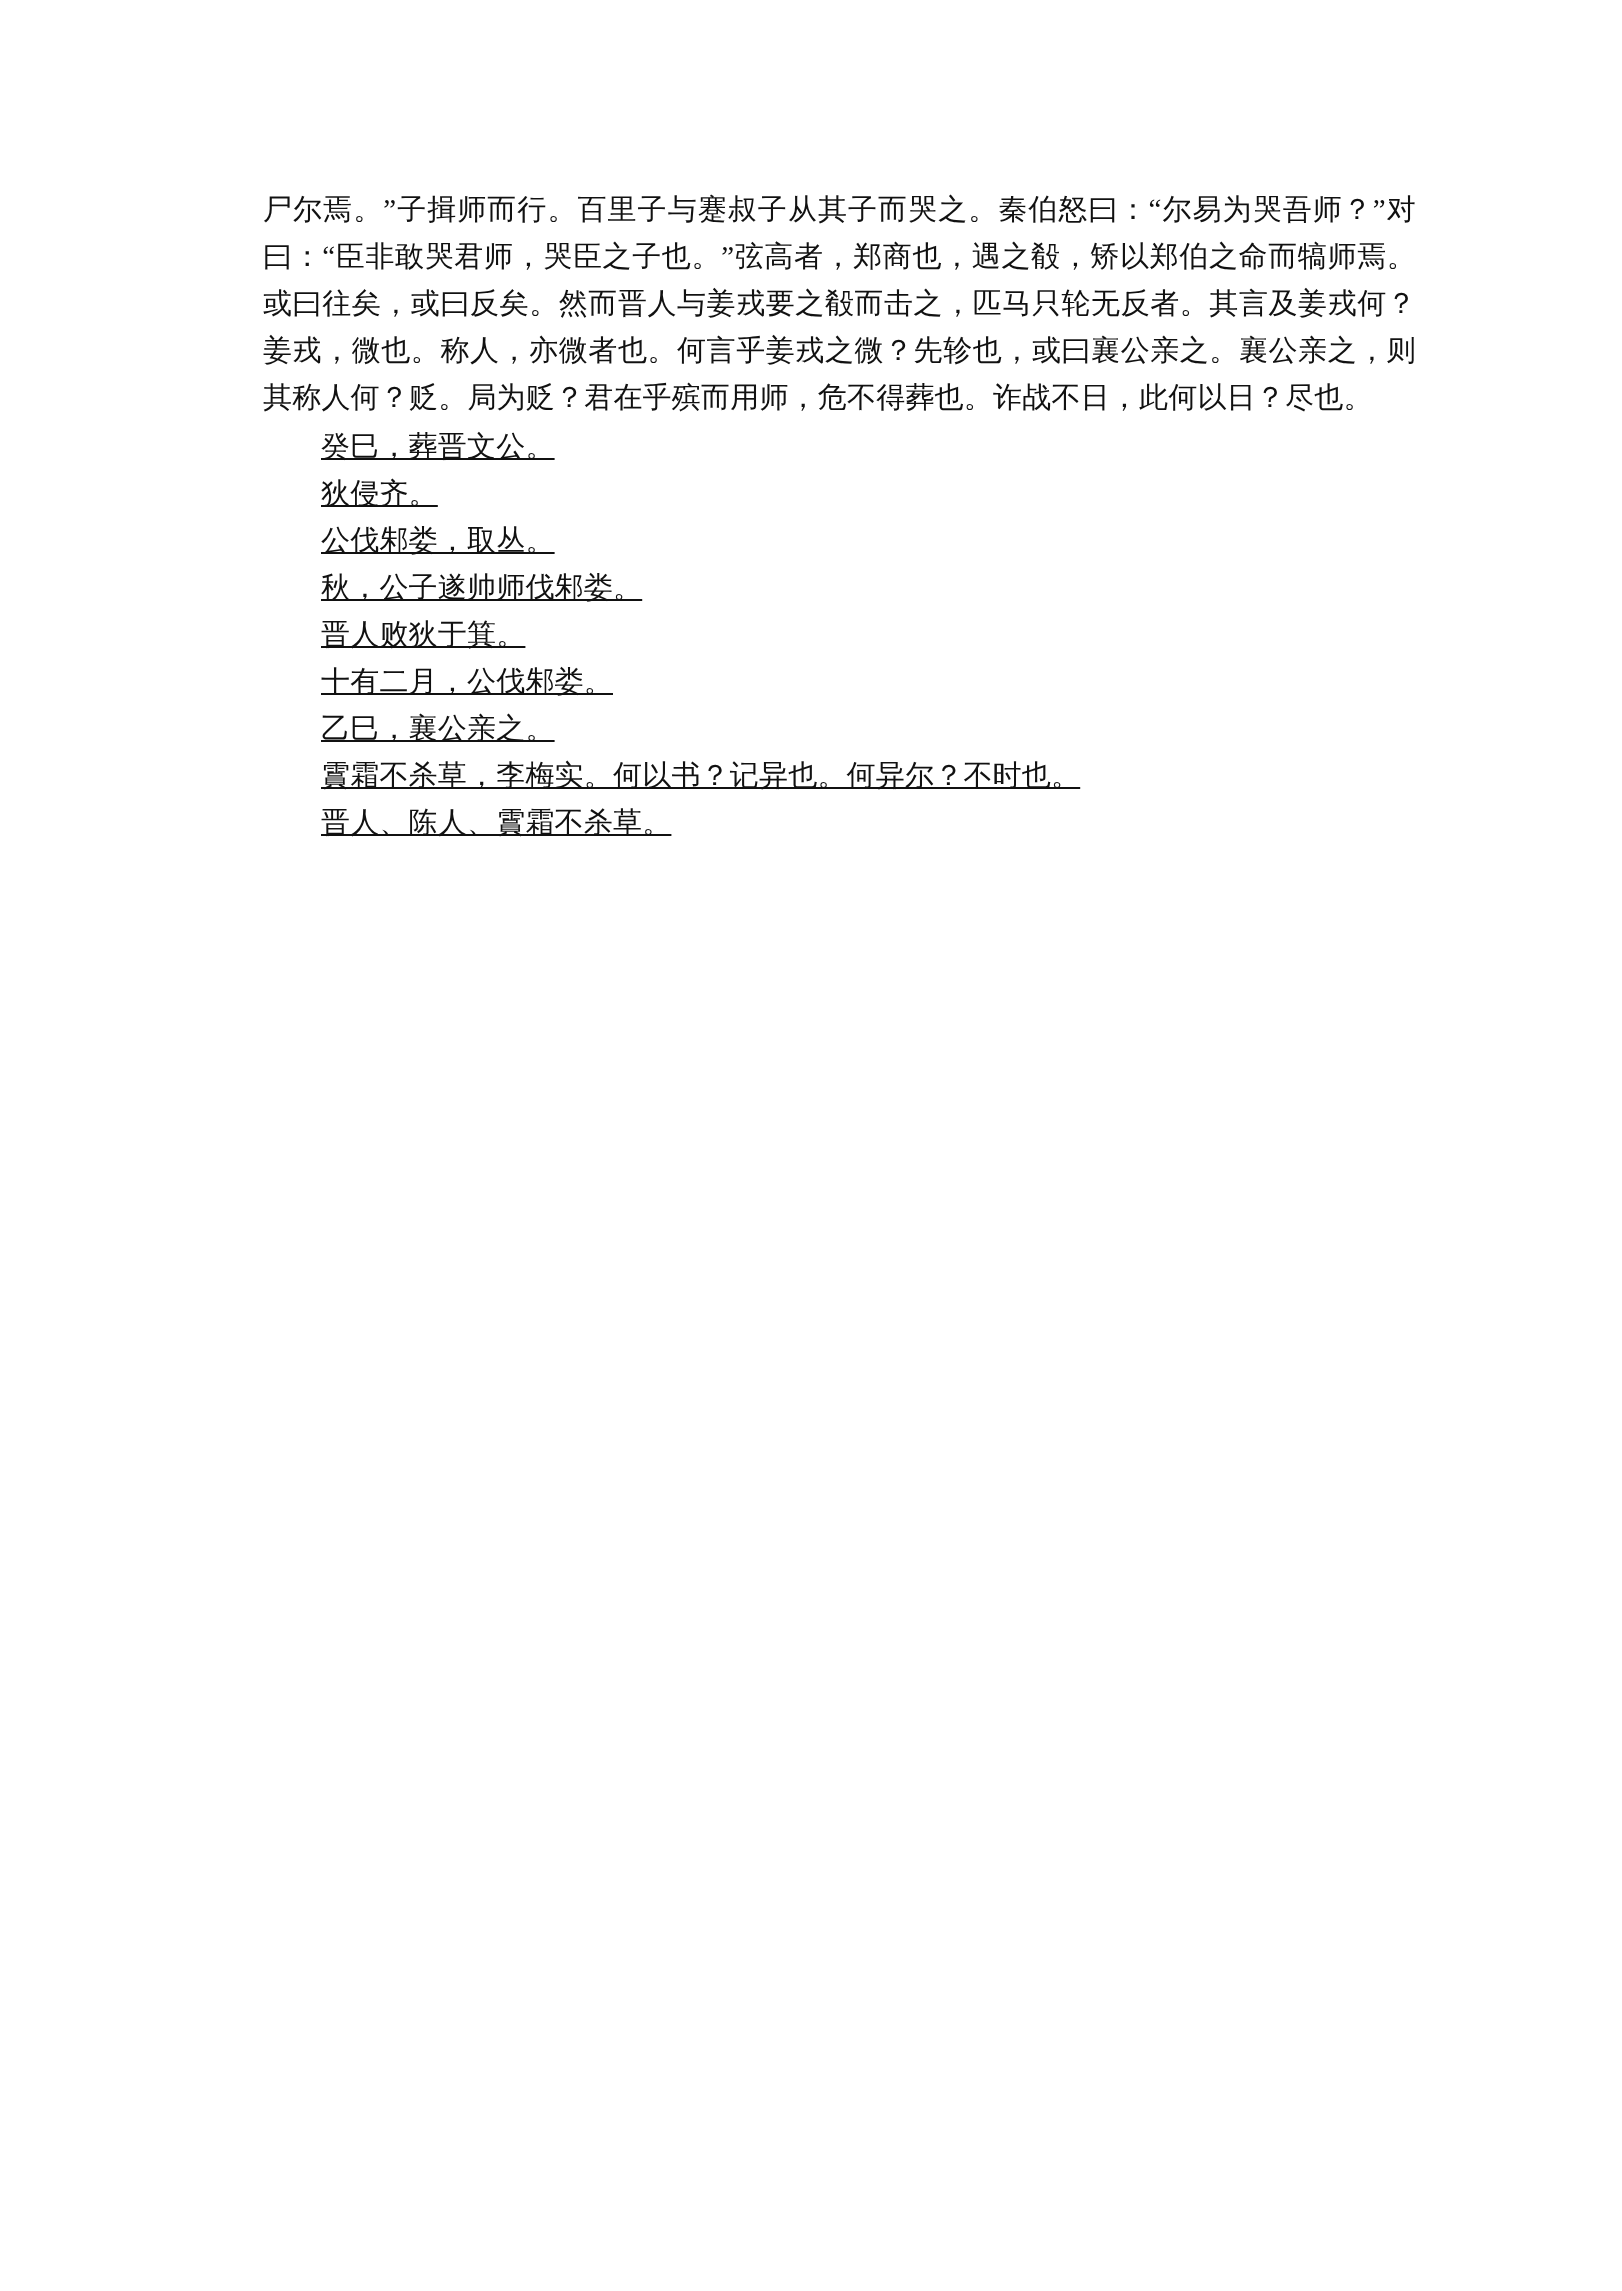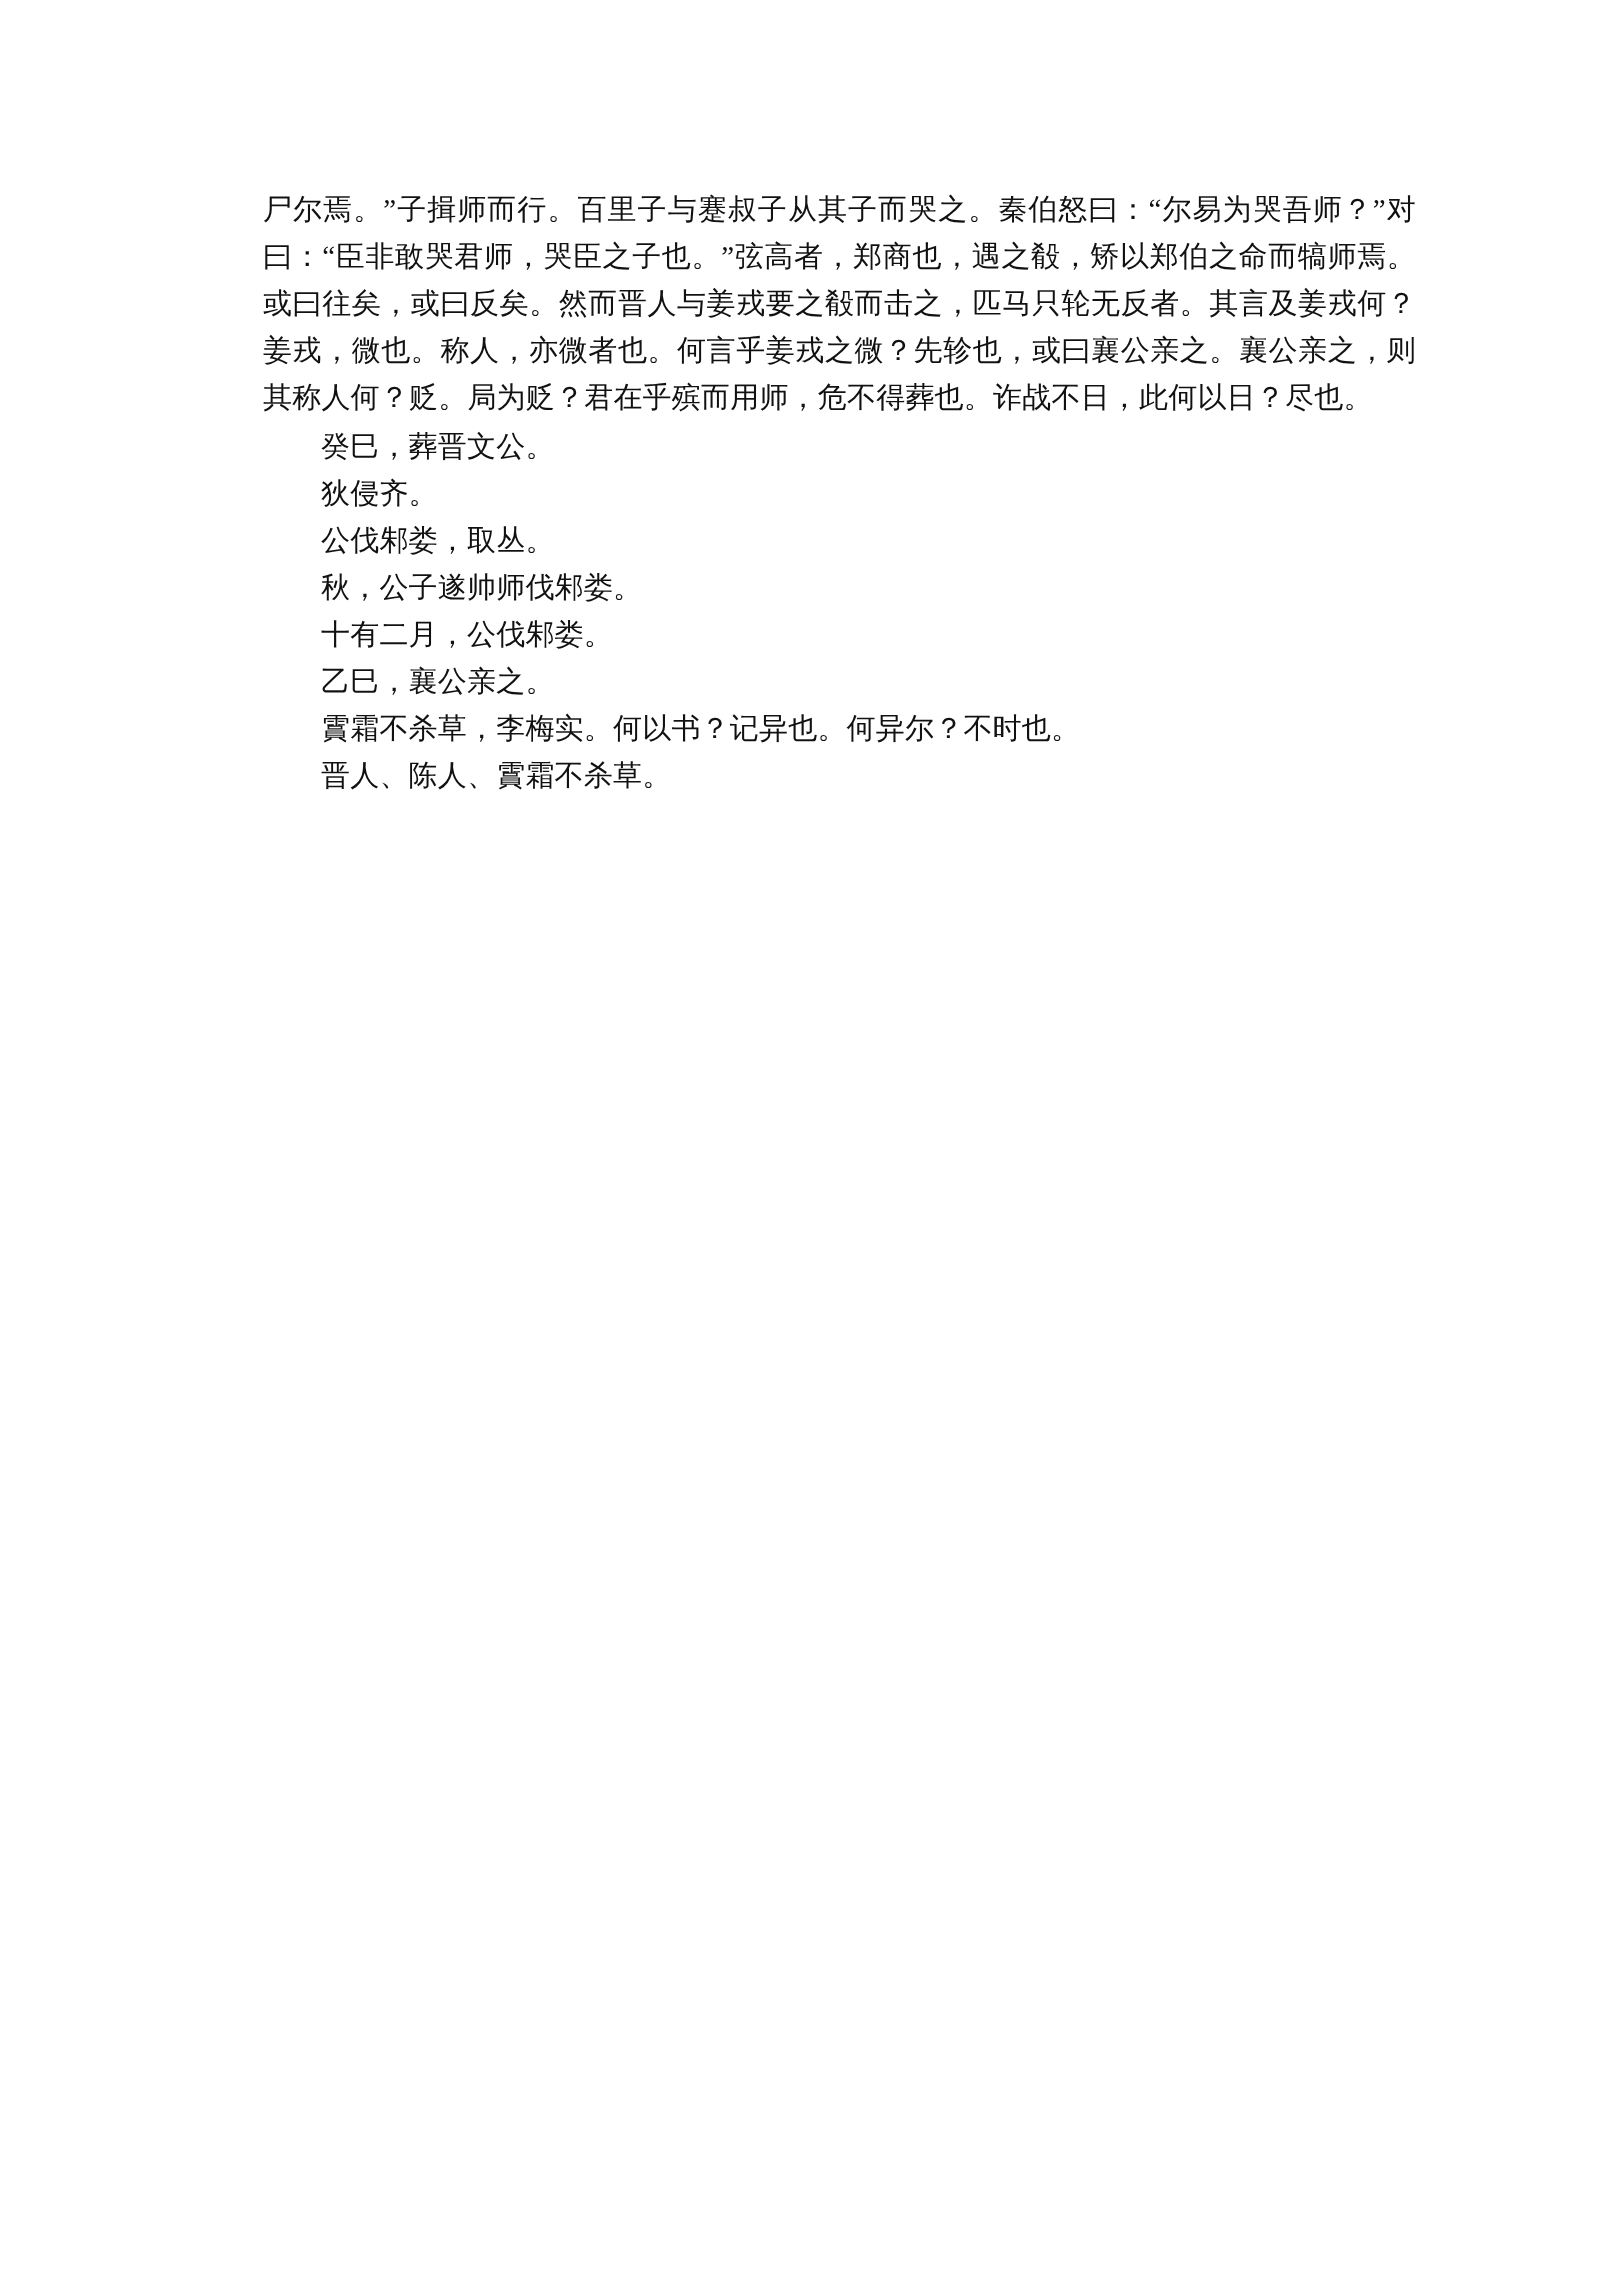--- a/index.html
+++ b/index.html
@@ -32,35 +32,37 @@
   .para {
     margin: 0;
     text-indent: 0;
   }
   .para-indent {
     margin: 0;
     text-indent: 2em;
   }
   .blk {
     margin-top: 2px;
+    text-decoration: underline;
   }
 </style>
 </head>
 <body>
 
 <div class="page">
   <div class="doc-body">
 
     <p class="para">尸尔焉。”子揖师而行。百里子与蹇叔子从其子而哭之。秦伯怒曰：“尔易为哭吾师？”对曰：“臣非敢哭君师，哭臣之子也。”弦高者，郑商也，遇之殽，矫以郑伯之命而犒师焉。或曰往矣，或曰反矣。然而晋人与姜戎要之殽而击之，匹马只轮无反者。其言及姜戎何？姜戎，微也。称人，亦微者也。何言乎姜戎之微？先轸也，或曰襄公亲之。襄公亲之，则其称人何？贬。局为贬？君在乎殡而用师，危不得葬也。诈战不日，此何以日？尽也。</p>
 
     <div class="blk">
       <p class="para-indent">癸巳，葬晋文公。</p>
       <p class="para-indent">狄侵齐。</p>
       <p class="para-indent">公伐邾娄，取丛。</p>
       <p class="para-indent">秋，公子遂帅师伐邾娄。</p>
+      <p class="para-indent">晋人败狄于箕。</p>
       <p class="para-indent">十有二月，公伐邾娄。</p>
       <p class="para-indent">乙巳，襄公亲之。</p>
       <p class="para-indent">霣霜不杀草，李梅实。何以书？记异也。何异尔？不时也。</p>
       <p class="para-indent">晋人、陈人、霣霜不杀草。</p>
     </div>
 
   </div>
 </div>
 
 

